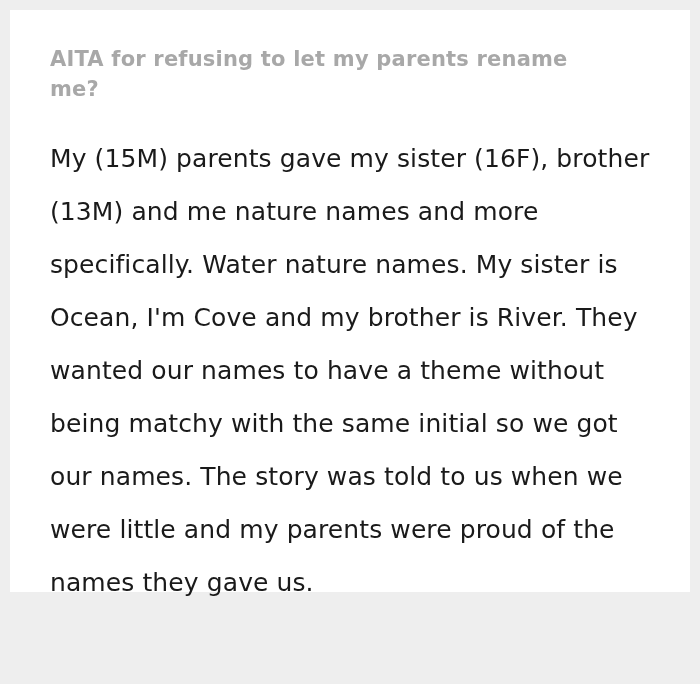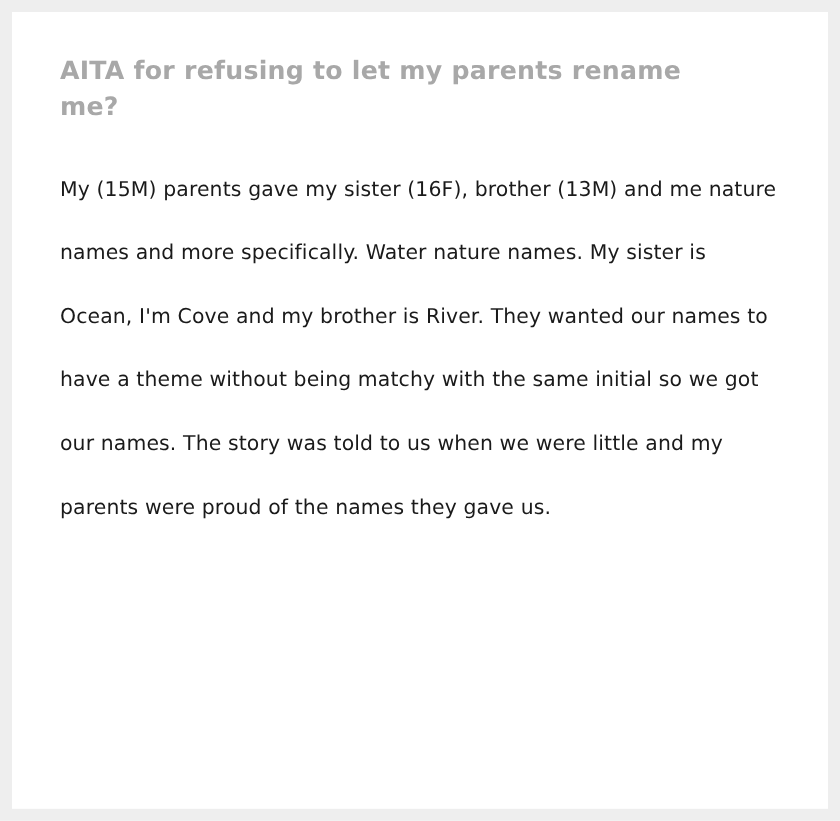--- a/index.html
+++ b/index.html
@@ -11,38 +11,38 @@
     height: 684px;
     background: #eeeeee;
     font-family: "DejaVu Sans", sans-serif;
     overflow: hidden;
   }
   .card {
     position: absolute;
     left: 10px;
     top: 10px;
     width: 680px;
-    height: 664px;
+    height: 582px;
     background: #ffffff;
     box-sizing: border-box;
   }
   .inner {
     padding: 34px 40px 0 40px;
   }
   .post-title {
     font-size: 21px;
     line-height: 30px;
     font-weight: bold;
     color: #a8a8a8;
     letter-spacing: 0.2px;
     margin: 0 0 28px 0;
     max-width: 520px;
   }
   .post-body {
-    font-size: 17px;
+    font-size: 25px;
     line-height: 53px;
     color: #1a1a1a;
     margin: 0;
     letter-spacing: 0.1px;
   }
 </style>
 </head>
 <body>
 
 <div class="card">

